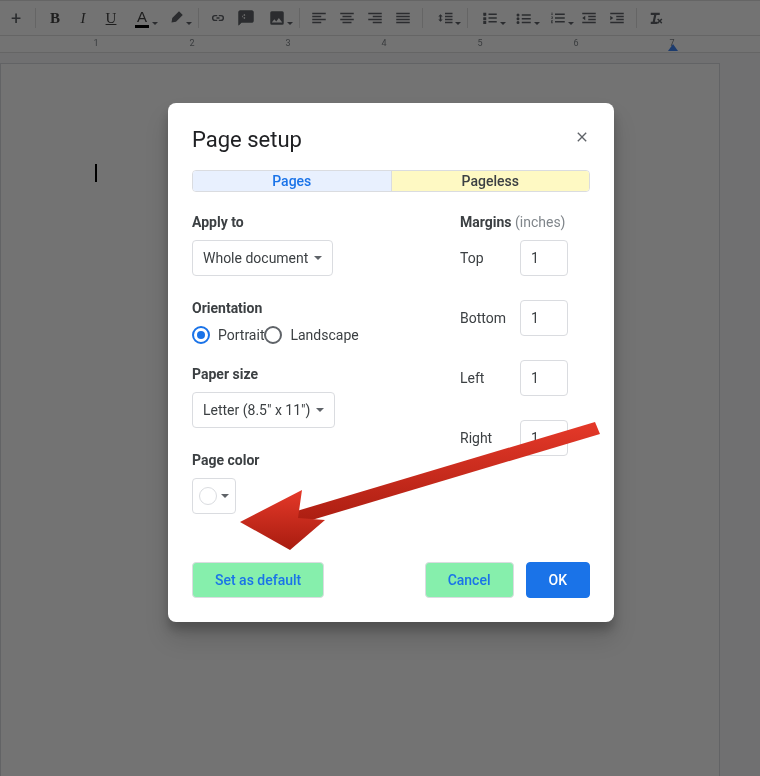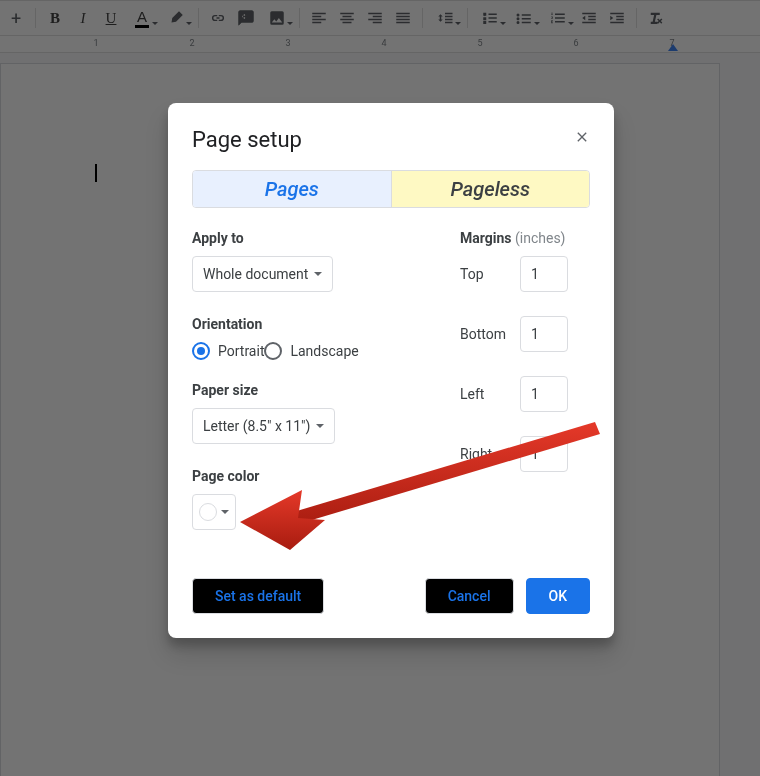--- a/index.html
+++ b/index.html
@@ -124,26 +124,25 @@
 
   .tabbar {
     display: flex;
     border: 1px solid #dadce0;
     border-radius: 4px;
     overflow: hidden;
     margin-bottom: 22px;
   }
   .tab {
     flex: 1;
-    height: 36px;
+    height: 20px;
     display: flex; align-items: center; justify-content: center;
-    font-size: 20px;
+    font-size: 14px;
     font-weight: 500;
     cursor: pointer;
-    font-style: italic;
   }
   .tab.active { background: #e8f0fe; color: #1a73e8; }
   .tab.inactive { background: #fef9c3; color: #3c4043; border-left: 1px solid #dadce0; }
 
   .dialog-body {
     display: flex;
     gap: 60px;
     font-size: 14px;
     color: #3c4043;
   }
@@ -229,21 +228,21 @@
   .footer-right { display: flex; gap: 12px; justify-content: flex-end; }
   .btn {
     height: 36px;
     padding: 0 22px;
     border-radius: 4px;
     font-size: 14px;
     font-weight: 500;
     display: inline-flex; align-items: center; justify-content: center;
     cursor: pointer;
   }
-  .btn.outline { border: 1px solid #dadce0; color: #1a73e8; background: #000000; }
+  .btn.outline { border: 1px solid #dadce0; color: #1a73e8; background: #86efac; }
   .btn.primary { border: 1px solid #1a73e8; background: #1a73e8; color: #fff; }
 
   
   .arrow-annotation {
     position: absolute;
     pointer-events: none;
   }
 </style>
 </head>
 <body>

